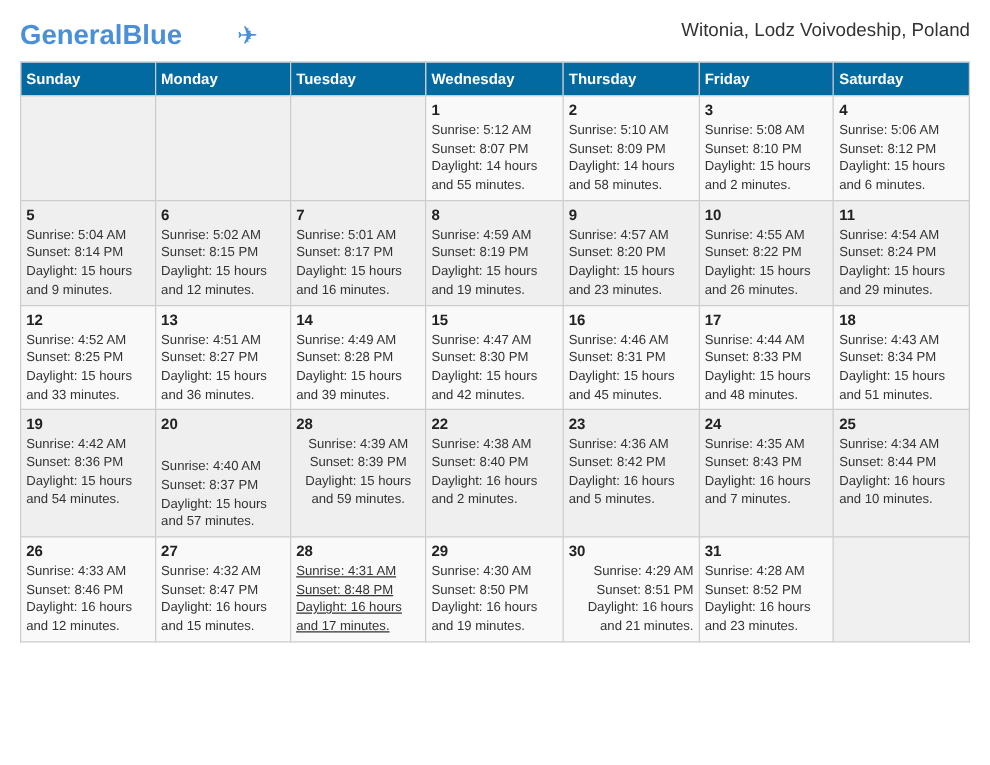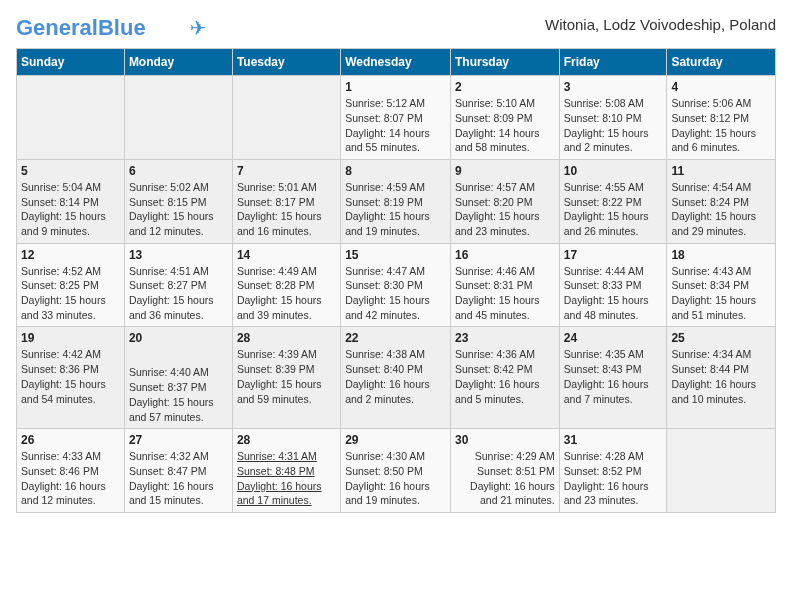--- a/index.html
+++ b/index.html
@@ -261,21 +261,21 @@
         </td>
         <td>
           <span class="day-num">20</span>
           <div class="day-info" style="white-space: pre-line; margin-top: 20px;">Sunrise: 4:40 AM
 Sunset: 8:37 PM
 Daylight: 15 hours
 and 57 minutes.</div>
         </td>
         <td>
           <span class="day-num">28</span>
-          <div class="day-info" style="white-space: pre-line;">Sunrise: 4:39 AM
+          <div class="day-info" style="white-space: pre-line; text-align: center;">Sunrise: 4:39 AM
 Sunset: 8:39 PM
 Daylight: 15 hours
 and 59 minutes.</div>
         </td>
         <td>
           <span class="day-num">22</span>
           <div class="day-info" style="white-space: pre-line;">Sunrise: 4:38 AM
 Sunset: 8:40 PM
 Daylight: 16 hours
 and 2 minutes.</div>

